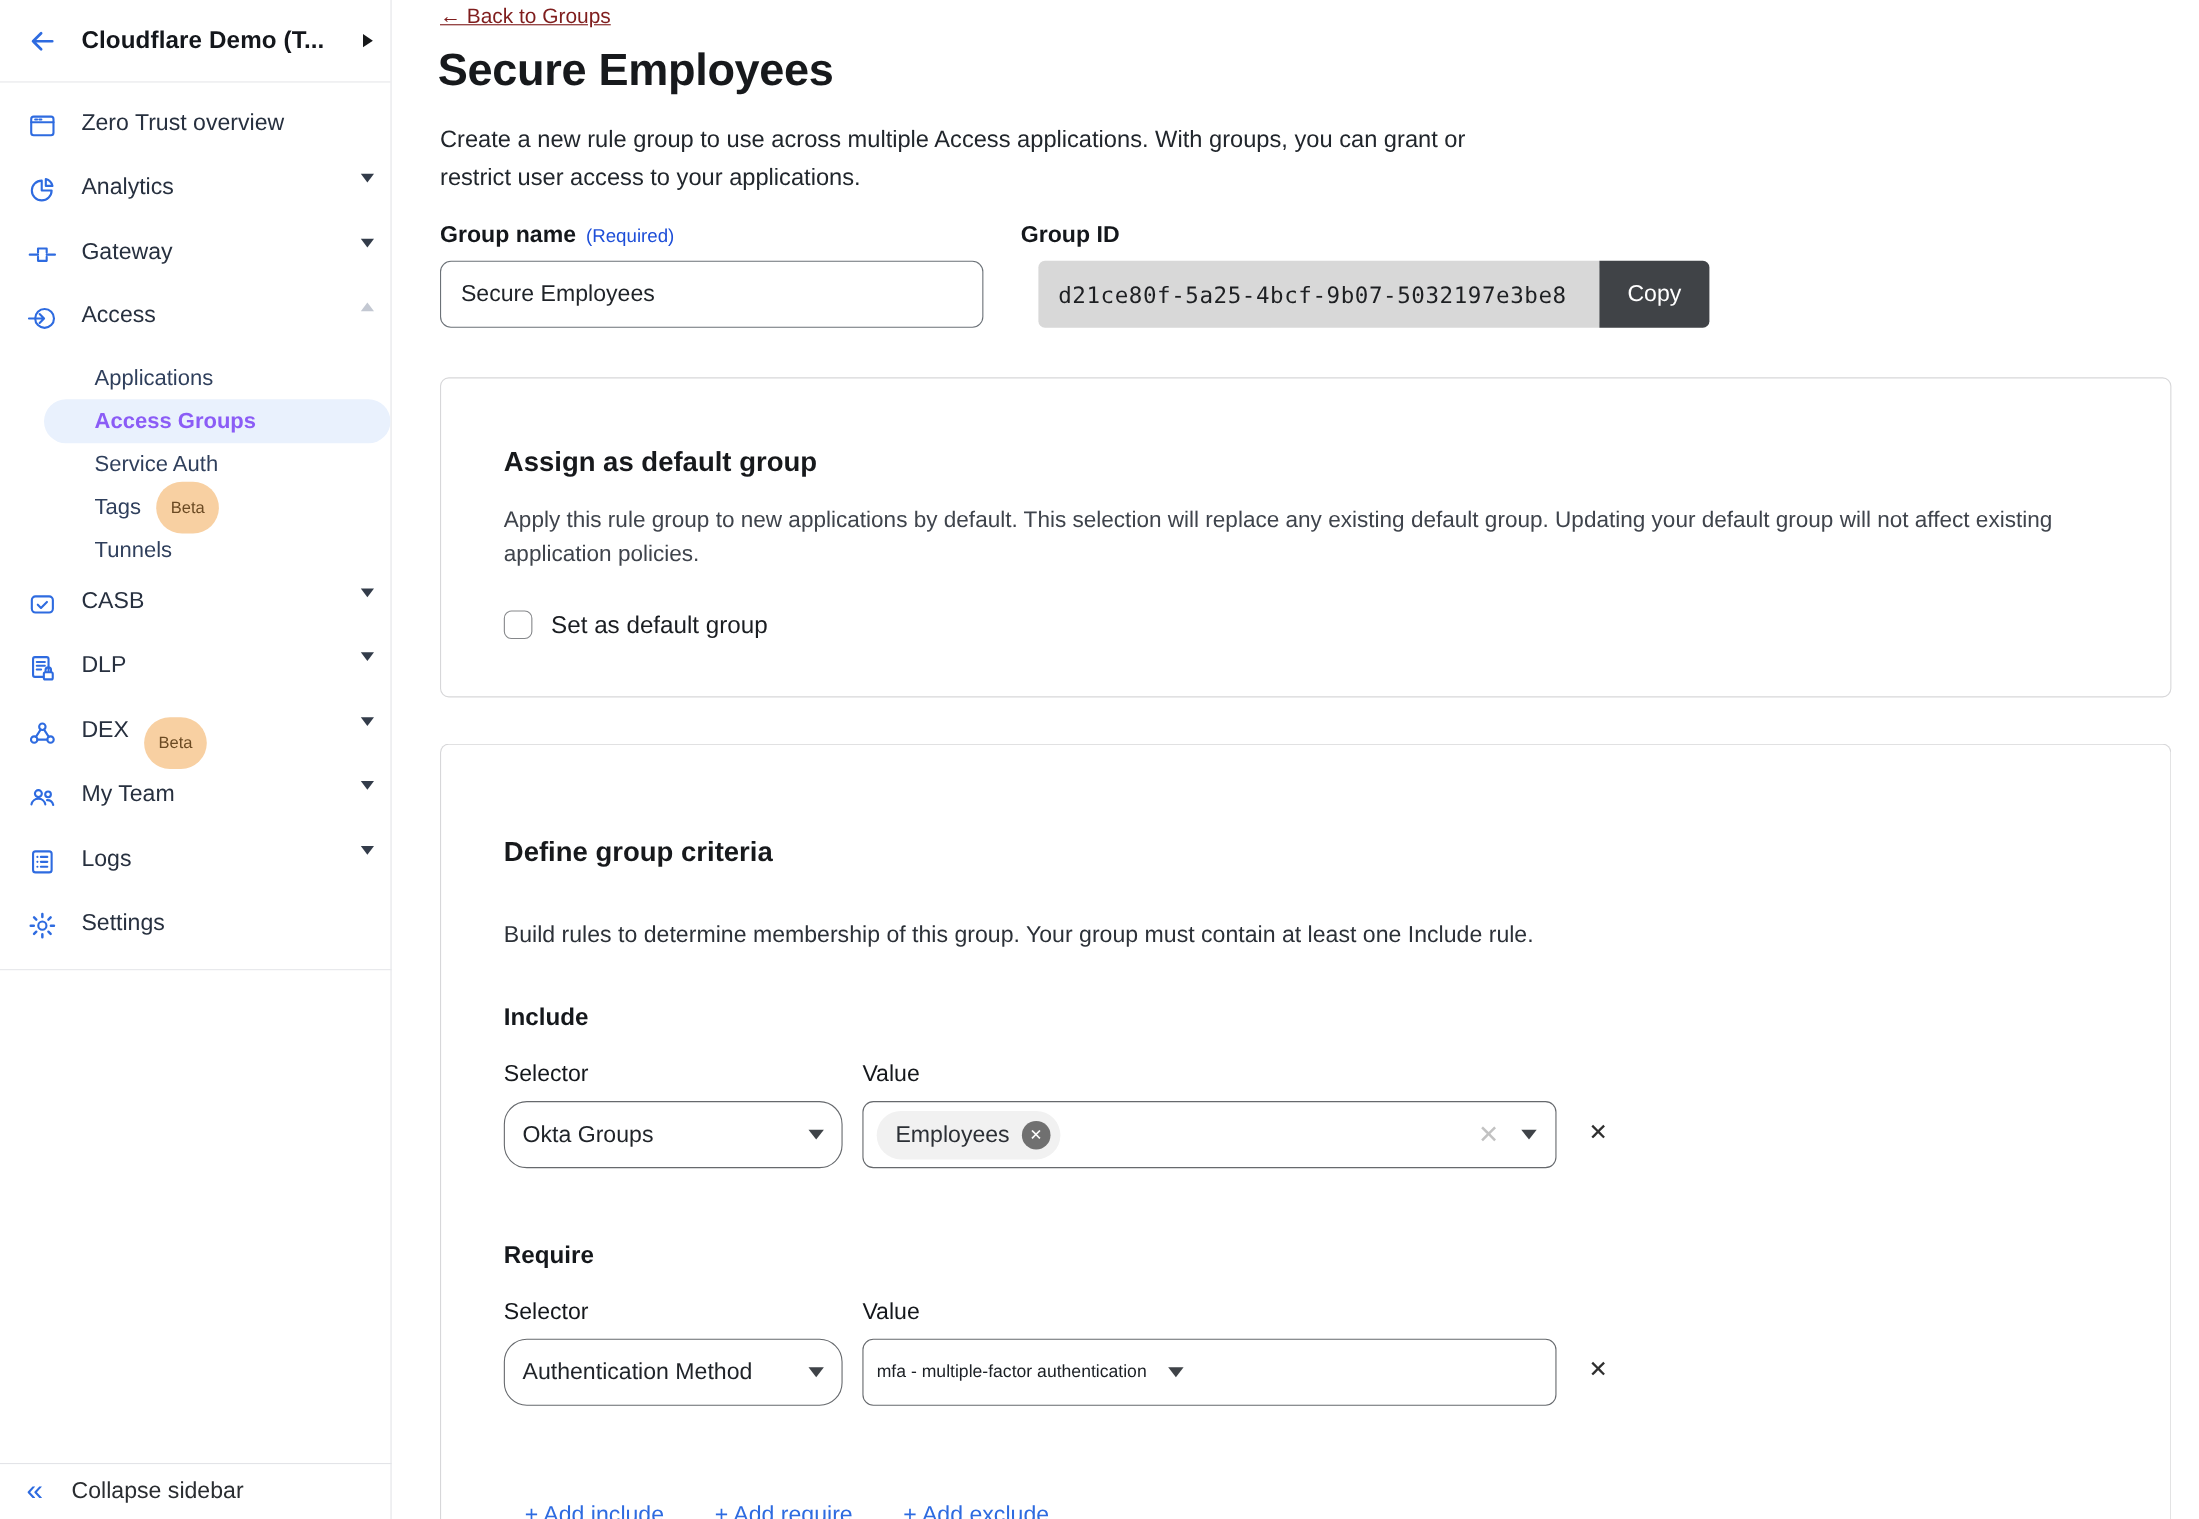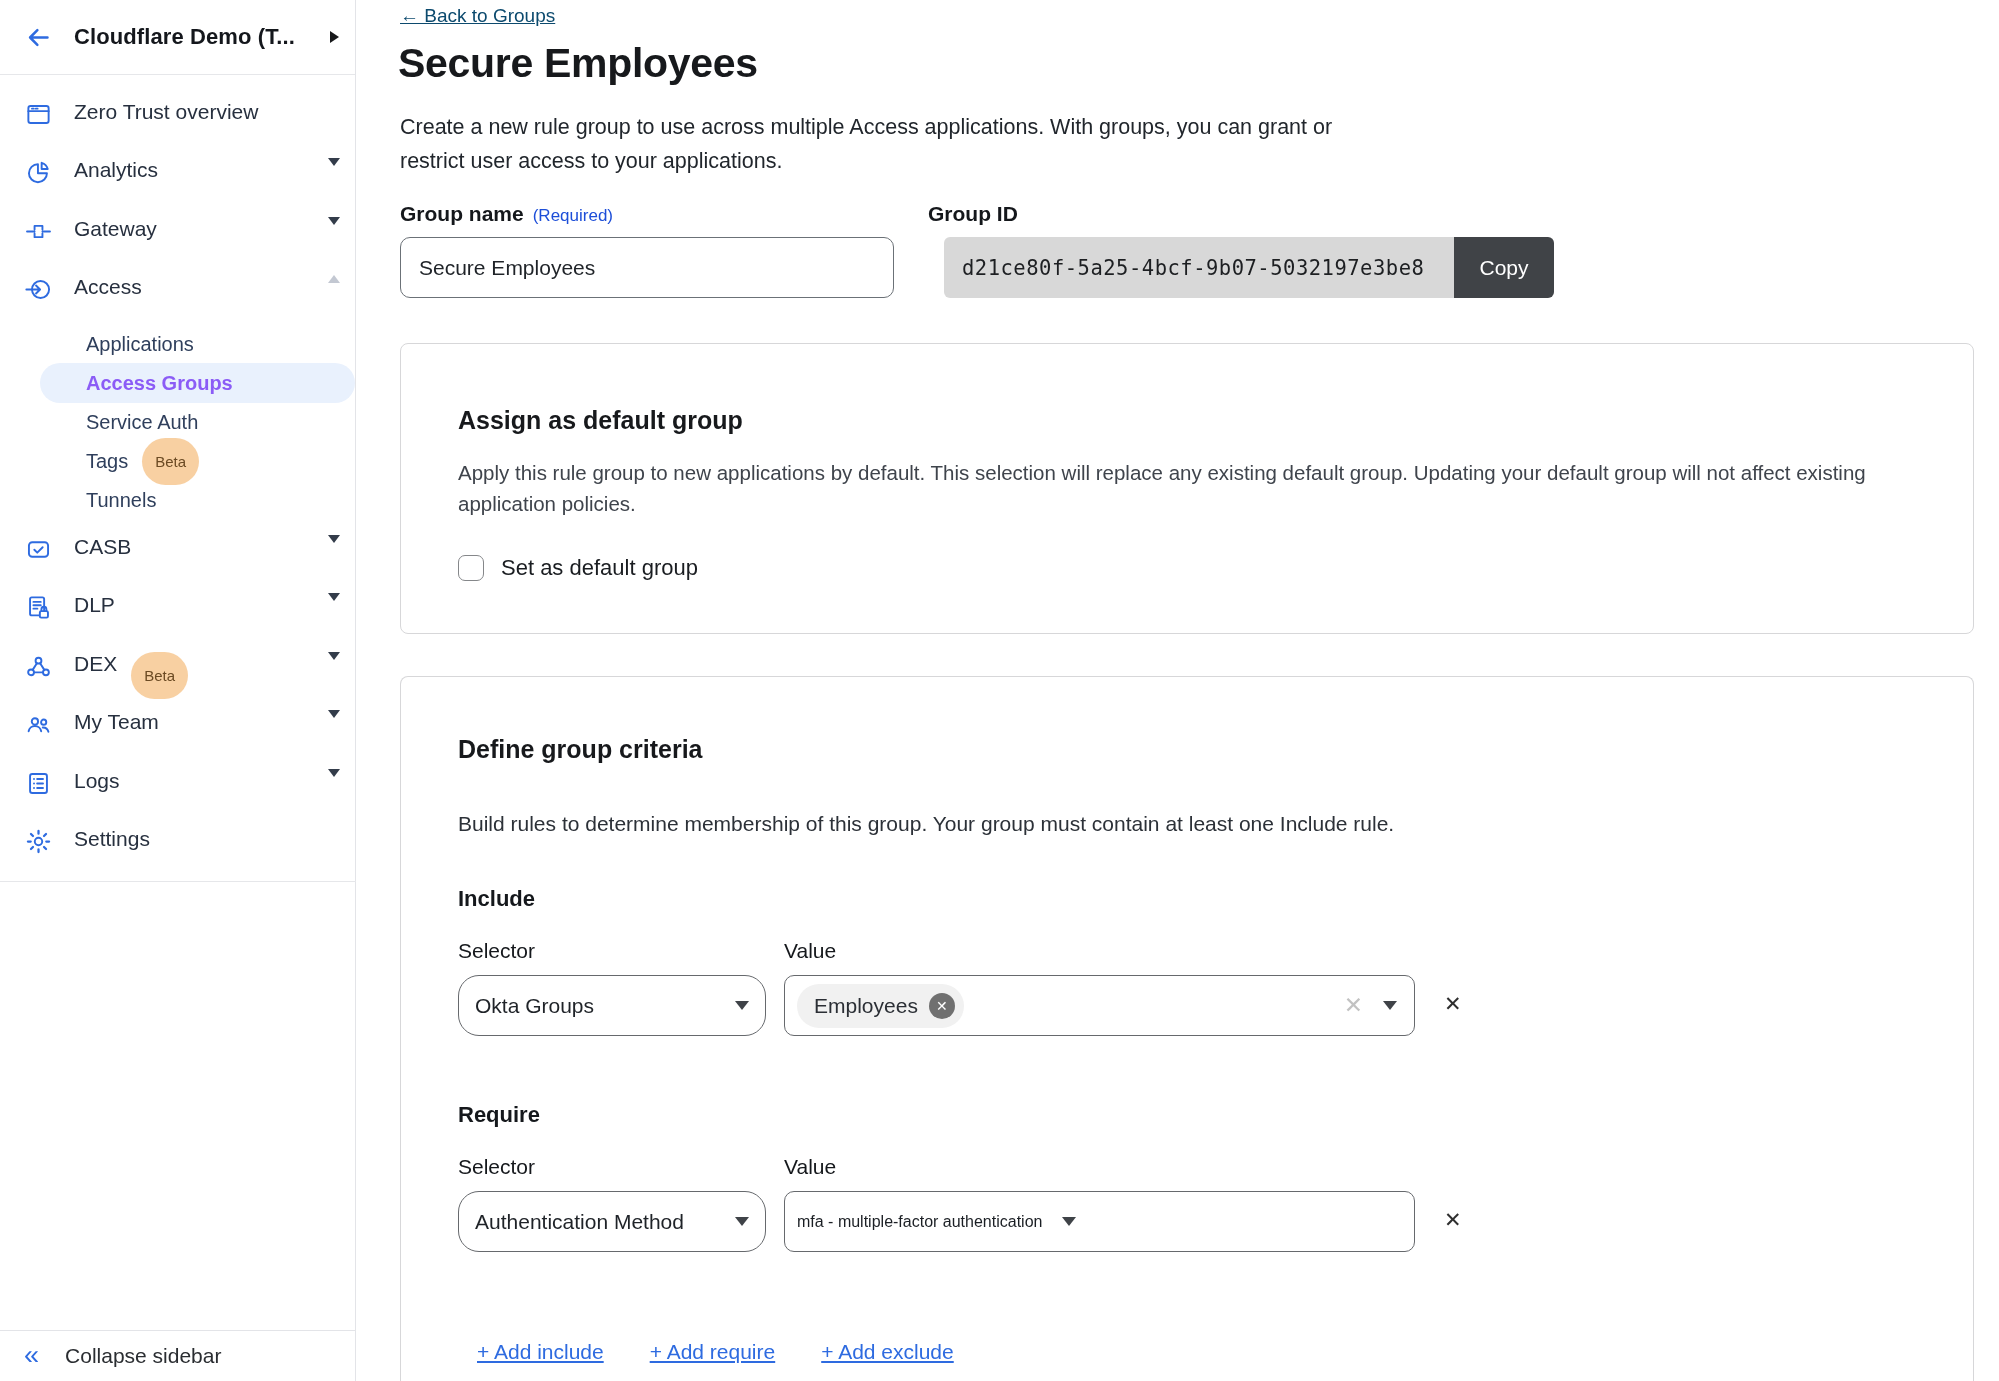--- a/index.html
+++ b/index.html
@@ -28,21 +28,21 @@
 
   .beta-badge { margin-left:14px; background:#f8d0a2; color:#6b4a23; font-size:15px; font-weight:500; padding:16px 13px; border-radius:999px; line-height:1; }
 
   .sb-divider { position:absolute; left:0; width:356px; height:0; border-top:1px solid #e6e7ea; }
 
   .sb-footer { position:absolute; left:0; top:1330px; width:356px; height:51px; border-top:1px solid #e3e4e8; display:flex; align-items:center; padding:0 24px; cursor:pointer; }
   .sb-footer .chev { color:#2e6be0; font-size:27px; line-height:1; margin-top:-2px; }
   .sb-footer .flabel { margin-left:26px; font-size:21px; color:#2a2d31; }
 
   
-  .back-link { position:absolute; left:400px; top:5px; font-size:19px; color:#0c4a6e; text-decoration:underline; cursor:pointer; }
+  .back-link { position:absolute; left:400px; top:5px; font-size:19px; color:#7f1d1d; text-decoration:underline; cursor:pointer; }
   .page-title { position:absolute; left:398px; top:40px; font-size:41px; font-weight:700; color:#17191c; letter-spacing:-.3px; }
   .page-desc { position:absolute; left:400px; top:110px; width:985px; font-size:21.5px; line-height:34px; color:#21262c; }
 
   .field-label-row { position:absolute; top:202px; display:flex; align-items:baseline; gap:9px; }
   .field-label { font-size:21px; font-weight:700; color:#14171b; }
   .req-hint { font-size:17px; color:#1d4ed8; }
 
   .name-input { position:absolute; left:400px; top:237px; width:494px; height:61px; border:1.6px solid #6b7177; border-radius:10px; font-family:inherit; font-size:21px; color:#1f2328; padding:0 18px; background:#fff; }
 
   .id-unit { position:absolute; left:928px; top:237px; height:61px; display:flex;padding-left:16px; }
@@ -52,21 +52,21 @@
   .card { position:absolute; left:400px; width:1574px; background:#fff; border:1px solid #d7d7d9; border-radius:8px; padding:0 57px; }
   .card1 { top:343px; height:291px; }
   .card2 { top:676px; height:740px; border-bottom:none; border-radius:8px 8px 0 0; }
   .card h2 { font-size:25px; font-weight:700; color:#17191c; }
   .card1 h2 { margin-top:62px; }
   .card1 .card-desc { margin-top:22px; font-size:20.5px; line-height:31px; color:#3f444c; max-width:1415px; }
   .cb-row { margin-top:36px; display:flex; align-items:center; gap:17px; cursor:pointer; width:max-content; }
   .cb { width:26px; height:26px; border:1.8px solid #85878a; border-radius:7px; background:#fff; flex:none; }
   .cb-label { font-size:22px; color:#1a1d21; }
 
-  .card2 h2 { margin-top:58px; }
+  .card2 h2 { margin-top:84px; }
   .card2 .card-desc { margin-top:48px; font-size:21px; color:#2c3138; }
   .rule-heading { margin-top:50px; font-size:22px; font-weight:700; color:#15181c; }
   .rule-heading.require { margin-top:66px; }
   .rule-labels { margin-top:27px; display:flex; }
   .rule-labels .lab { font-size:21px; font-weight:400; color:#15181c; }
   .rule-labels .lab.sel { width:326px; }
   .rule-row { margin-top:12px; display:flex; align-items:center; }
   .select-box { width:308px; height:61px; border:1.6px solid #66696d; border-radius:21px; display:flex; align-items:center; padding:0 16px; cursor:pointer; background:#fff; }
   .select-box .sel-text { font-size:21px; color:#1f2328; white-space:nowrap; }
   .sel-caret { margin-left:auto; width:0; height:0; border-top:9px solid #3f4348; border-left:7px solid transparent; border-right:7px solid transparent; }

